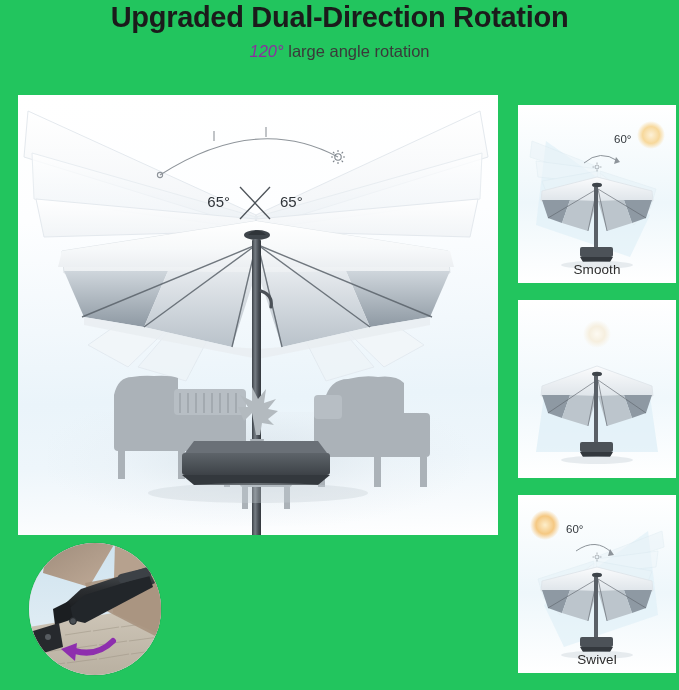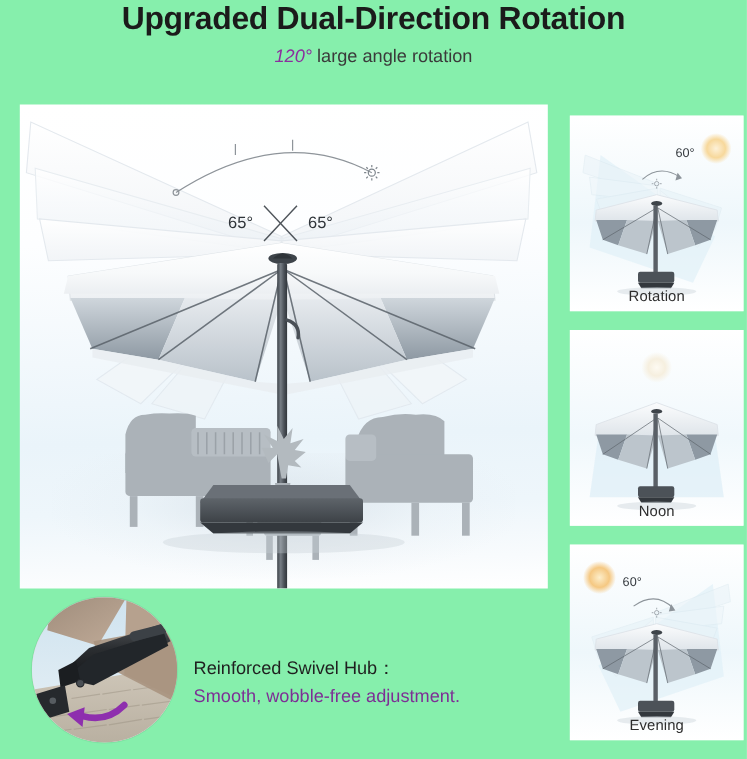--- a/index.html
+++ b/index.html
@@ -6,21 +6,21 @@
   * { box-sizing: border-box; margin: 0; padding: 0; }
   html, body {
     width: 679px; height: 690px;
     background: #ffffff;
     font-family: "Liberation Sans", sans-serif;
     overflow: hidden;
   }
   #page {
     position: relative;
     width: 679px; height: 690px;
-    background: #86efac;
+    background: #22c55e;
   }
 
   
   #header { position: absolute; left: 0; top: 0; width: 679px; height: 80px; }
   #title {
     position: absolute; left: 0; top: 0; width: 679px;
     text-align: center;
     font-size: 29px; font-weight: bold; letter-spacing: -0.3px;
     color: #1b1b1b; line-height: 34px;
   }
@@ -293,21 +293,21 @@
           <line x1="79" y1="84" x2="70" y2="126"></line>
         <line x1="80" y1="84" x2="128" y2="113"></line>
           <line x1="80" y1="84" x2="89" y2="126"></line>
       </g>
       <ellipse cx="79" cy="80" rx="5" ry="2.2" fill="#3e444a"></ellipse>
       <rect x="76" y="82" width="4" height="64" fill="#5a6067"></rect>
       <rect x="62" y="142" width="33" height="10" rx="2" fill="#4c5258"></rect>
       <polygon points="62,152 95,152 92,157 65,157" fill="#33383d"></polygon>
       <ellipse cx="79" cy="160" rx="36" ry="4" fill="#cdd5db" opacity=".45"></ellipse>
     </svg>
-    <div class="plabel">Rotation</div>
+    <div class="plabel">Smooth</div>
   </div>
 
   <div class="panel" id="panel-noon">
     <svg class="pfig" viewBox="0 0 158 178">
       <defs>
         <linearGradient id="pnSky" x1="0" y1="0" x2="0" y2="1">
           <stop offset="0%" stop-color="#ffffff"></stop>
           <stop offset="55%" stop-color="#f0f8fc"></stop>
           <stop offset="100%" stop-color="#ffffff"></stop>
         </linearGradient>
@@ -336,21 +336,20 @@
           <line x1="79" y1="80" x2="70" y2="126"></line>
         <line x1="80" y1="80" x2="128" y2="113"></line>
           <line x1="80" y1="80" x2="89" y2="126"></line>
       </g>
       <ellipse cx="79" cy="74" rx="5" ry="2.2" fill="#3e444a"></ellipse>
       <rect x="76" y="76" width="4" height="70" fill="#5a6067"></rect>
       <rect x="62" y="142" width="33" height="10" rx="2" fill="#4c5258"></rect>
       <polygon points="62,152 95,152 92,157 65,157" fill="#33383d"></polygon>
       <ellipse cx="79" cy="160" rx="36" ry="4" fill="#cdd5db" opacity=".45"></ellipse>
     </svg>
-    <div class="plabel">Noon</div>
   </div>
 
   <div class="panel" id="panel-evening">
     <svg class="pfig" viewBox="0 0 158 178">
       <defs>
         <linearGradient id="peSky" x1="0" y1="0" x2="0" y2="1">
           <stop offset="0%" stop-color="#ffffff"></stop>
           <stop offset="55%" stop-color="#eef7fb"></stop>
           <stop offset="100%" stop-color="#ffffff"></stop>
         </linearGradient>
@@ -394,21 +393,21 @@
           <line x1="79" y1="84" x2="70" y2="126"></line>
         <line x1="80" y1="84" x2="128" y2="113"></line>
           <line x1="80" y1="84" x2="89" y2="126"></line>
       </g>
       <ellipse cx="79" cy="80" rx="5" ry="2.2" fill="#3e444a"></ellipse>
       <rect x="76" y="82" width="4" height="64" fill="#5a6067"></rect>
       <rect x="62" y="142" width="33" height="10" rx="2" fill="#4c5258"></rect>
       <polygon points="62,152 95,152 92,157 65,157" fill="#33383d"></polygon>
       <ellipse cx="79" cy="160" rx="36" ry="4" fill="#cdd5db" opacity=".45"></ellipse>
     </svg>
-    <div class="plabel">Evening</div>
+    <div class="plabel">Swivel</div>
   </div>
 
   <div id="hubInset">
     <svg viewBox="0 0 132 132">
       <defs>
         <linearGradient id="hSky" x1="0" y1="0" x2="0" y2="1">
           <stop offset="0%" stop-color="#cfe3ef"></stop>
             <stop offset="100%" stop-color="#e8f1f6"></stop>
         </linearGradient>
         <linearGradient id="hCanvas" x1="0" y1="0" x2="1" y2="1">
@@ -449,18 +448,14 @@
         <circle cx="19" cy="94" r="3" fill="#575c61"></circle>
       </g>
 
       <g>
         <path d="M 84 98 q -16 16 -38 10" fill="none" stroke="#8e2fae" stroke-width="6" stroke-linecap="round"></path>
         <polygon points="48,100 46,118 32,106" fill="#8e2fae"></polygon>
       </g>
     </svg>
   </div>
 
-  <div id="caption">
-    <div class="l1">Reinforced Swivel Hub：</div>
-    <div class="l2">Smooth, wobble-free adjustment.</div>
-  </div>
 
 </div>
 
 </body></html>

